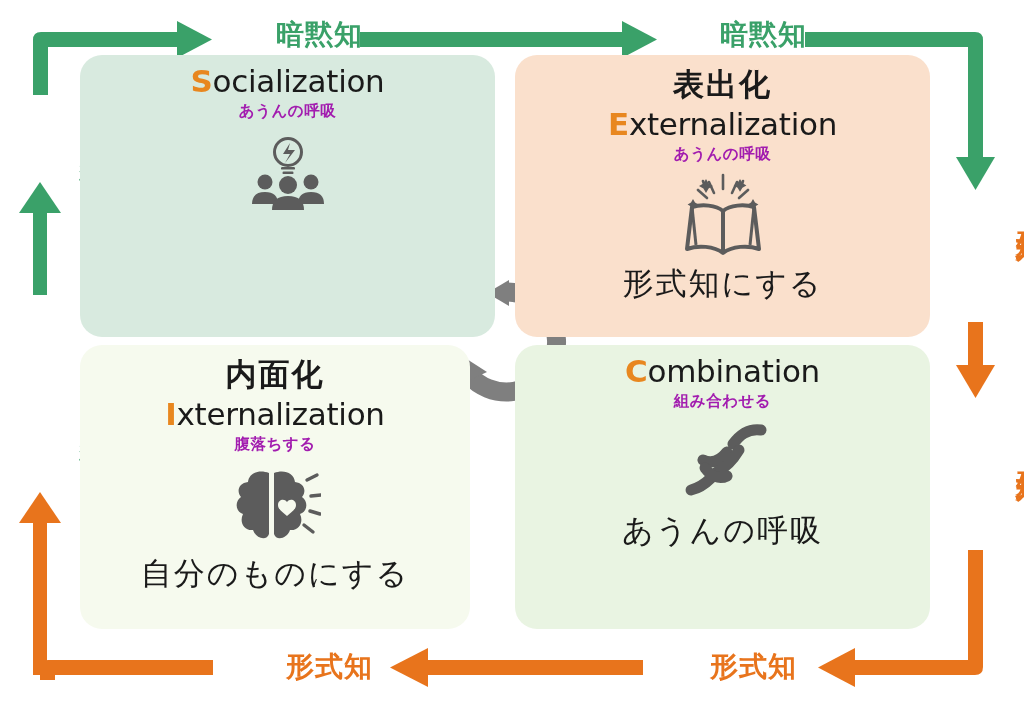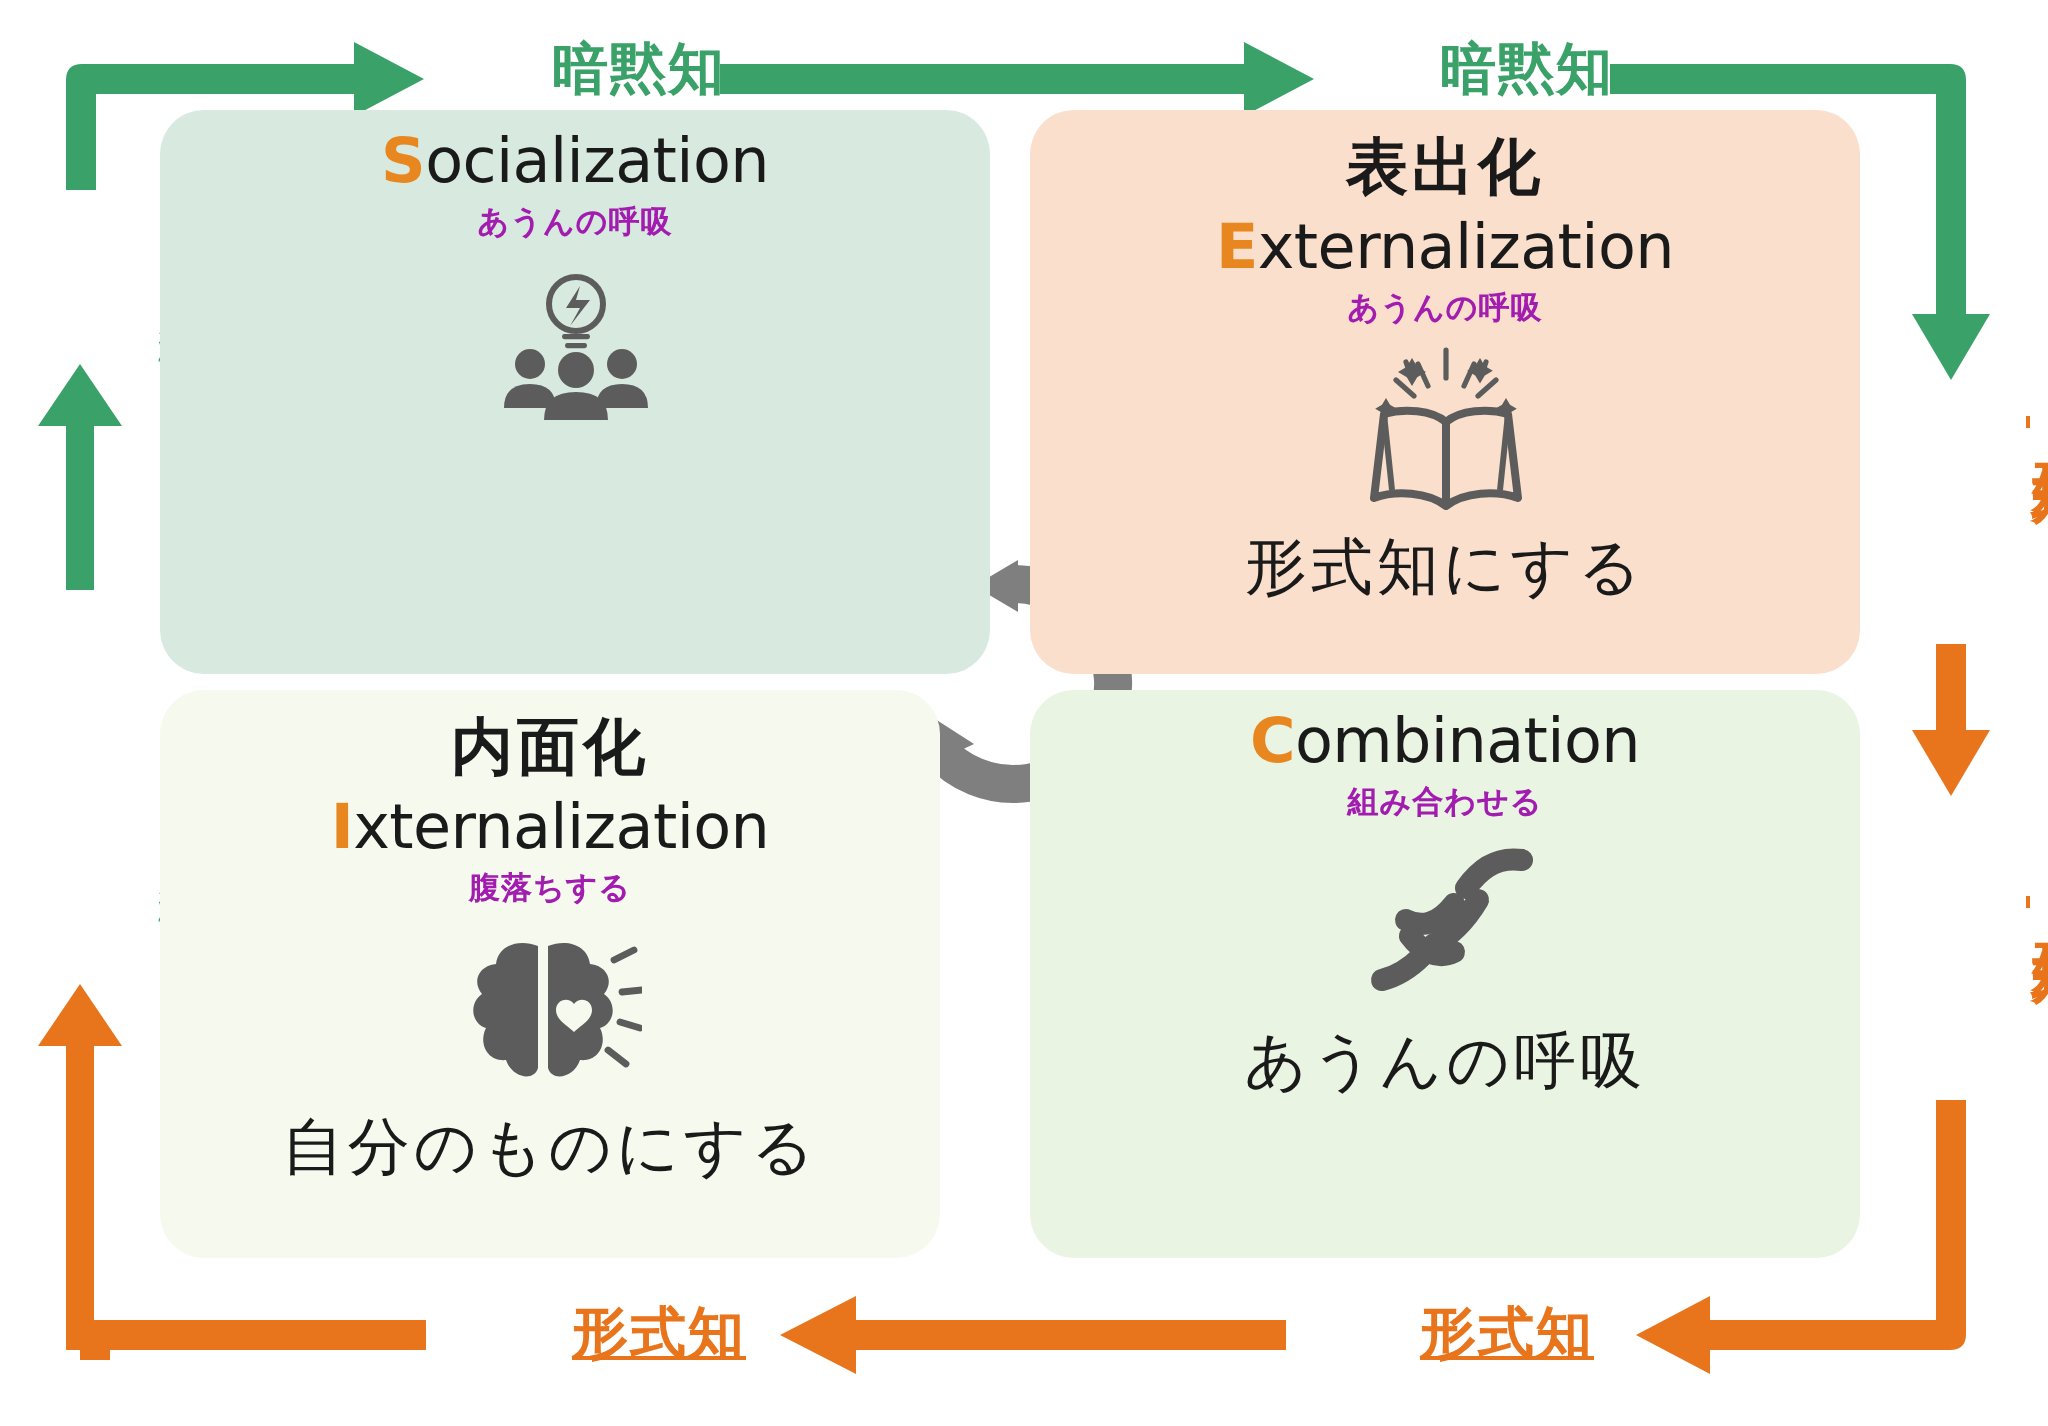--- a/index.html
+++ b/index.html
@@ -80,21 +80,21 @@
     letter-spacing: 1px;
     white-space: nowrap;
     margin-left: 48px;
   }
   .lbl.vert {
     writing-mode: vertical-rl;
     text-orientation: upright;
     letter-spacing: 2px;
   }
   .green { color: #3aa169; }
-  .orange { color: #e8741c; text-decoration: underline; }
+  .orange { color: #e8741c; }
 </style>
 </head>
 <body>
 
 <div id="stage">
 
   <svg width="1024" height="713" style="position:absolute;left:0;top:0;">
 
     <g>
       <path d="M 40 680 L 40 668 Q 40 660 48 660 L 150 660 L 150 675 L 55 675 L 55 680 Z" fill="#e8741c"></path>

